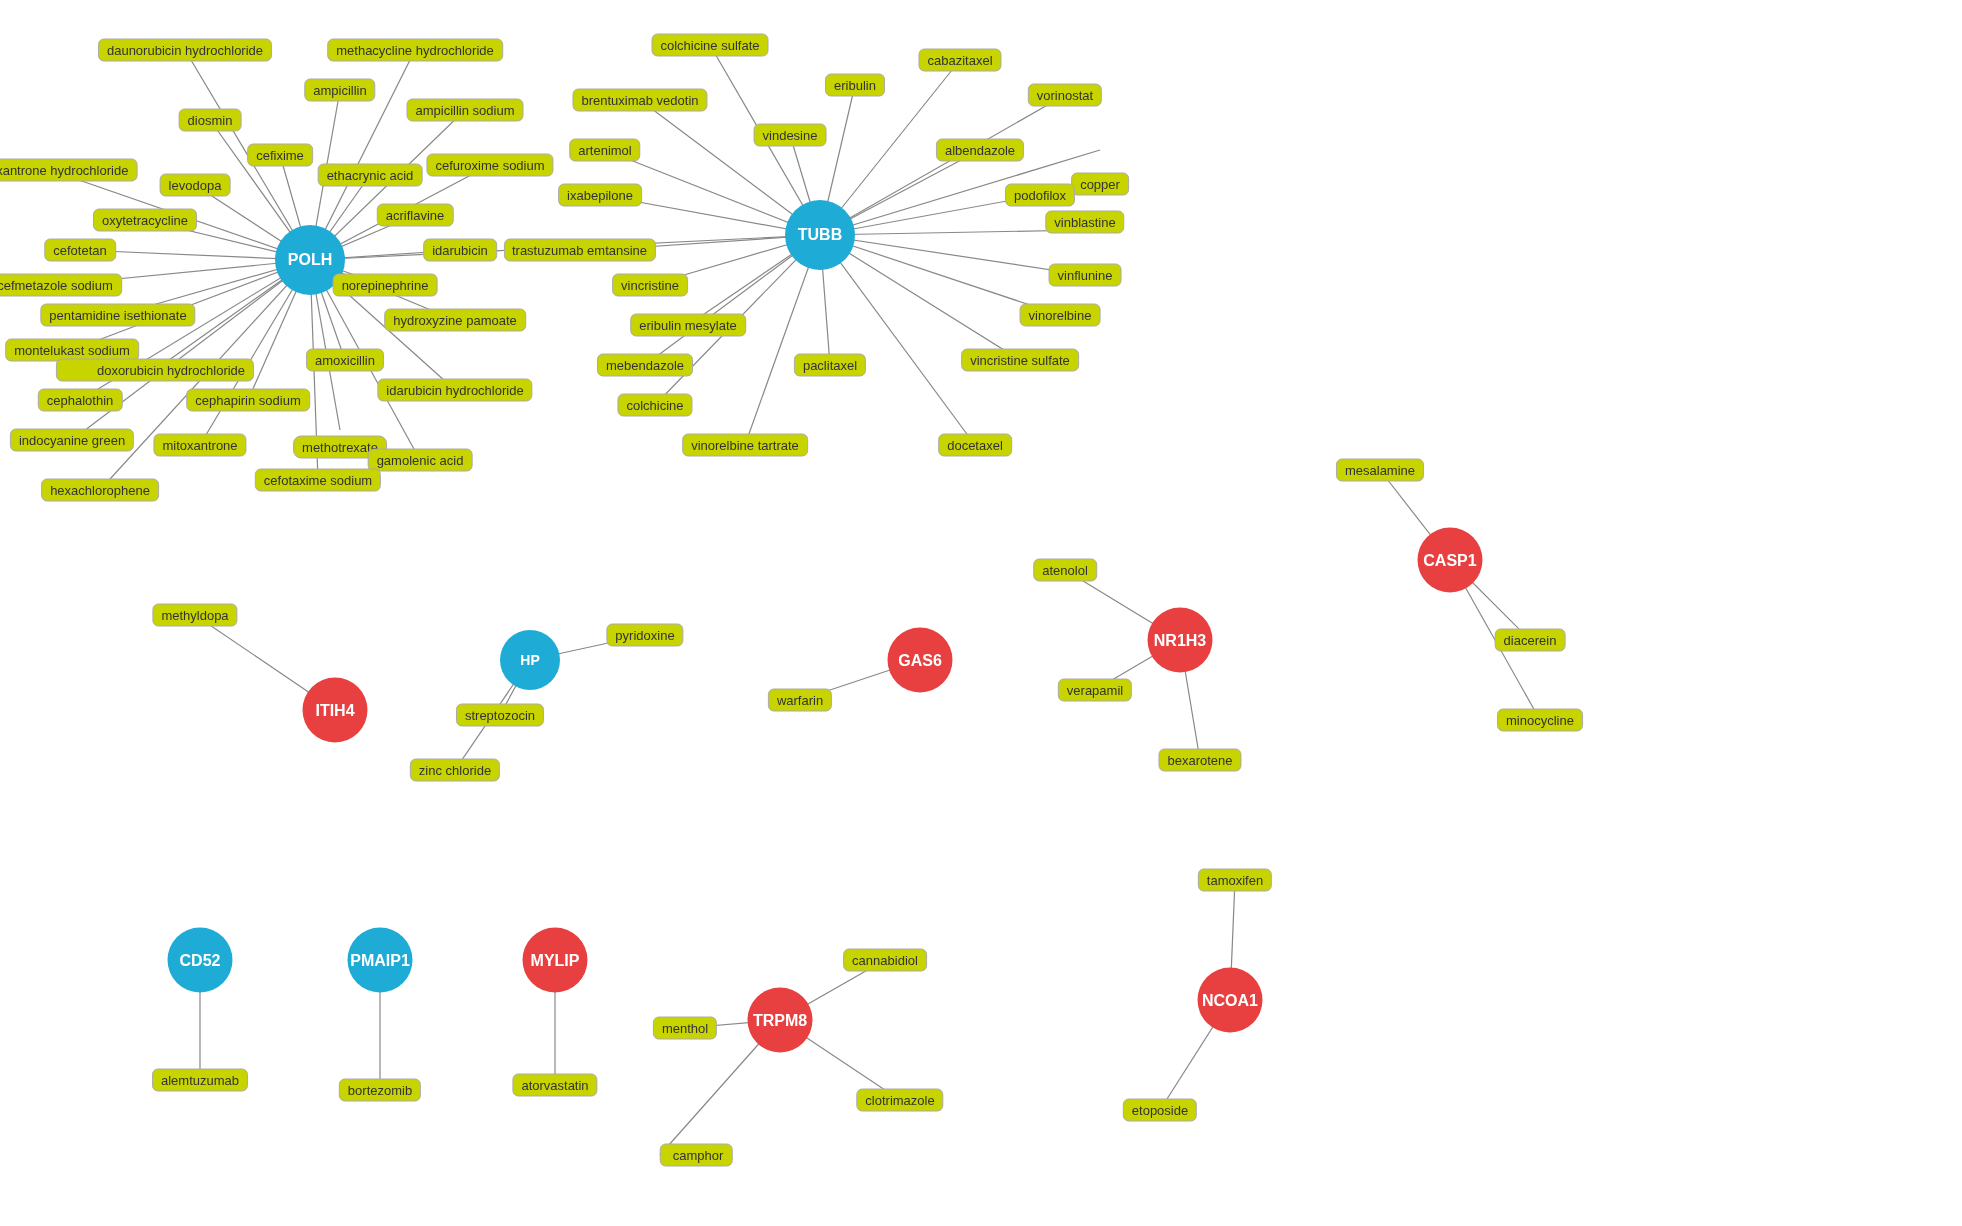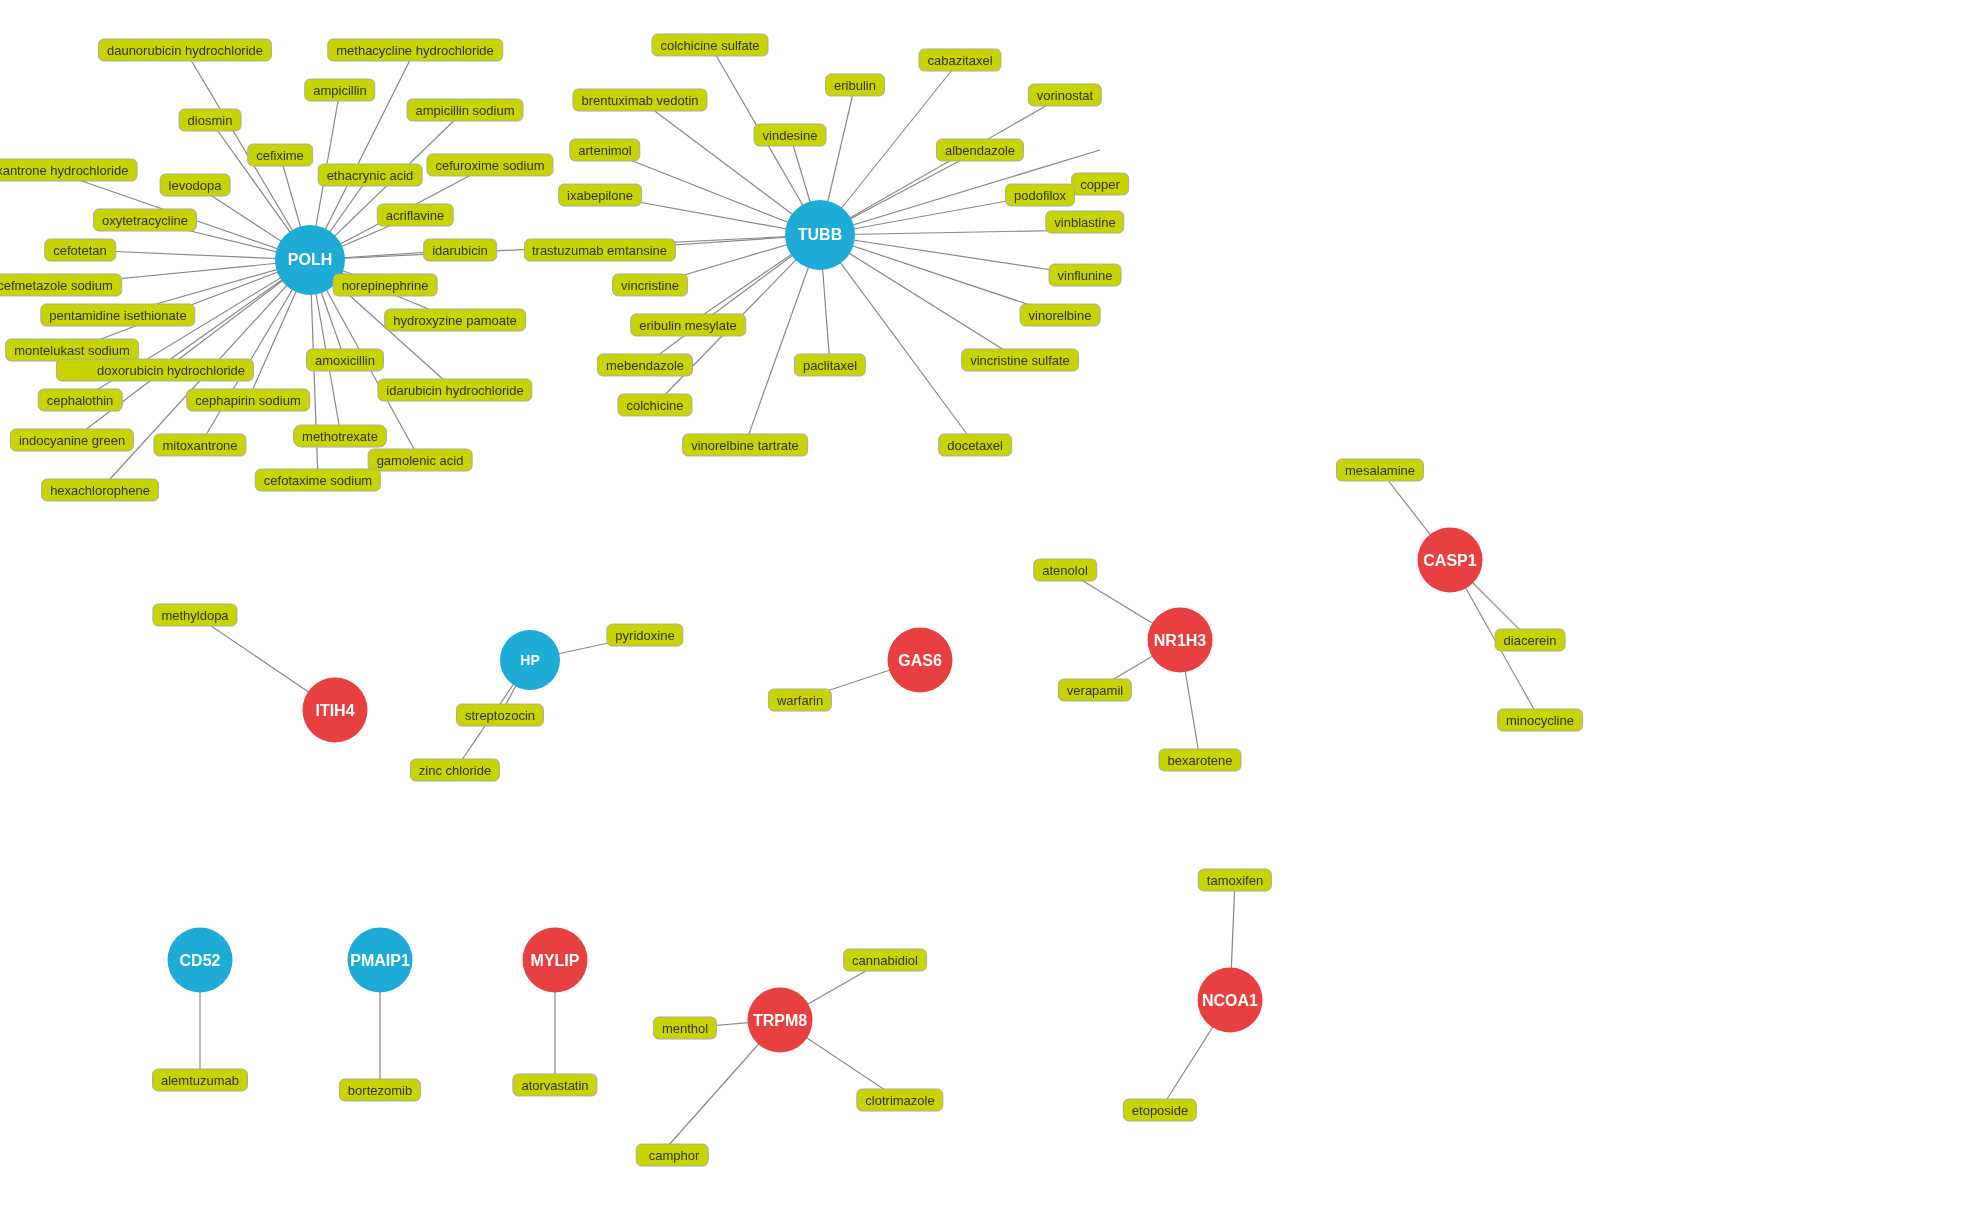--- a/index.html
+++ b/index.html
@@ -161,37 +161,37 @@
     <div class="node drug-label" style="left: 385px; top: 285px;">norepinephrine</div>
     <div class="node drug-label" style="left: 118px; top: 315px;">pentamidine isethionate</div>
     <div class="node drug-label" style="left: 455px; top: 320px;">hydroxyzine pamoate</div>
     <div class="node drug-label" style="left: 72px; top: 350px;">montelukast sodium</div>
     <div class="node drug-label" style="left: 155px; top: 370px; padding-left: 40px;">doxorubicin hydrochloride</div>
     <div class="node drug-label" style="left: 345px; top: 360px;">amoxicillin</div>
     <div class="node drug-label" style="left: 80px; top: 400px;">cephalothin</div>
     <div class="node drug-label" style="left: 248px; top: 400px;">cephapirin sodium</div>
     <div class="node drug-label" style="left: 455px; top: 390px;">idarubicin hydrochloride</div>
     <div class="node drug-label" style="left: 72px; top: 440px;">indocyanine green</div>
-    <div class="node drug-label" style="left: 340px; top: 436px; border-radius: 8px;">methotrexate</div>
+    <div class="node drug-label" style="left: 340px; top: 447px; border-radius: 8px;">methotrexate</div>
     <div class="node drug-label" style="left: 200px; top: 445px;">mitoxantrone</div>
     <div class="node drug-label" style="left: 420px; top: 460px;">gamolenic acid</div>
     <div class="node drug-label" style="left: 100px; top: 490px;">hexachlorophene</div>
     <div class="node drug-label" style="left: 318px; top: 480px;">cefotaxime sodium</div>
     <div class="node drug-label" style="left: 710px; top: 45px;">colchicine sulfate</div>
     <div class="node drug-label" style="left: 960px; top: 60px;">cabazitaxel</div>
     <div class="node drug-label" style="left: 640px; top: 100px;">brentuximab vedotin</div>
     <div class="node drug-label" style="left: 855px; top: 85px;">eribulin</div>
     <div class="node drug-label" style="left: 1065px; top: 95px;">vorinostat</div>
     <div class="node drug-label" style="left: 605px; top: 150px;">artenimol</div>
     <div class="node drug-label" style="left: 790px; top: 135px;">vindesine</div>
     <div class="node drug-label" style="left: 980px; top: 150px;">albendazole</div>
     <div class="node drug-label" style="left: 1100px; top: 142px; margin-top: 42px;">copper</div>
     <div class="node drug-label" style="left: 600px; top: 195px;">ixabepilone</div>
     <div class="node drug-label" style="left: 1040px; top: 195px;">podofilox</div>
-    <div class="node drug-label" style="left: 600px; top: 250px; padding-left: 7px;">trastuzumab emtansine</div>
+    <div class="node drug-label" style="left: 580px; top: 250px; padding-left: 7px;">trastuzumab emtansine</div>
     <div class="node drug-label" style="left: 650px; top: 285px;">vincristine</div>
     <div class="node drug-label" style="left: 1085px; top: 222px;">vinblastine</div>
     <div class="node drug-label" style="left: 688px; top: 325px;">eribulin mesylate</div>
     <div class="node drug-label" style="left: 1085px; top: 275px;">vinflunine</div>
     <div class="node drug-label" style="left: 645px; top: 365px;">mebendazole</div>
     <div class="node drug-label" style="left: 830px; top: 365px;">paclitaxel</div>
     <div class="node drug-label" style="left: 1060px; top: 315px;">vinorelbine</div>
     <div class="node drug-label" style="left: 655px; top: 405px;">colchicine</div>
     <div class="node drug-label" style="left: 1020px; top: 360px;">vincristine sulfate</div>
     <div class="node drug-label" style="left: 745px; top: 445px;">vinorelbine tartrate</div>
@@ -204,18 +204,18 @@
     <div class="node drug-label" style="left: 1065px; top: 570px;">atenolol</div>
     <div class="node drug-label" style="left: 1095px; top: 690px;">verapamil</div>
     <div class="node drug-label" style="left: 1200px; top: 760px;">bexarotene</div>
     <div class="node drug-label" style="left: 1380px; top: 470px;">mesalamine</div>
     <div class="node drug-label" style="left: 1530px; top: 640px;">diacerein</div>
     <div class="node drug-label" style="left: 1540px; top: 720px;">minocycline</div>
     <div class="node drug-label" style="left: 200px; top: 1080px;">alemtuzumab</div>
     <div class="node drug-label" style="left: 380px; top: 1090px;">bortezomib</div>
     <div class="node drug-label" style="left: 555px; top: 1085px;">atorvastatin</div>
     <div class="node drug-label" style="left: 685px; top: 1028px;">menthol</div>
-    <div class="node drug-label" style="left: 672px; top: 1155px; padding-left: 12px;">camphor</div>
+    <div class="node drug-label" style="left: 696px; top: 1155px; padding-left: 12px;">camphor</div>
     <div class="node drug-label" style="left: 885px; top: 960px;">cannabidiol</div>
     <div class="node drug-label" style="left: 900px; top: 1100px;">clotrimazole</div>
     <div class="node drug-label" style="left: 1235px; top: 880px;">tamoxifen</div>
     <div class="node drug-label" style="left: 1160px; top: 1110px;">etoposide</div>
   </div>
 
 </body></html>

